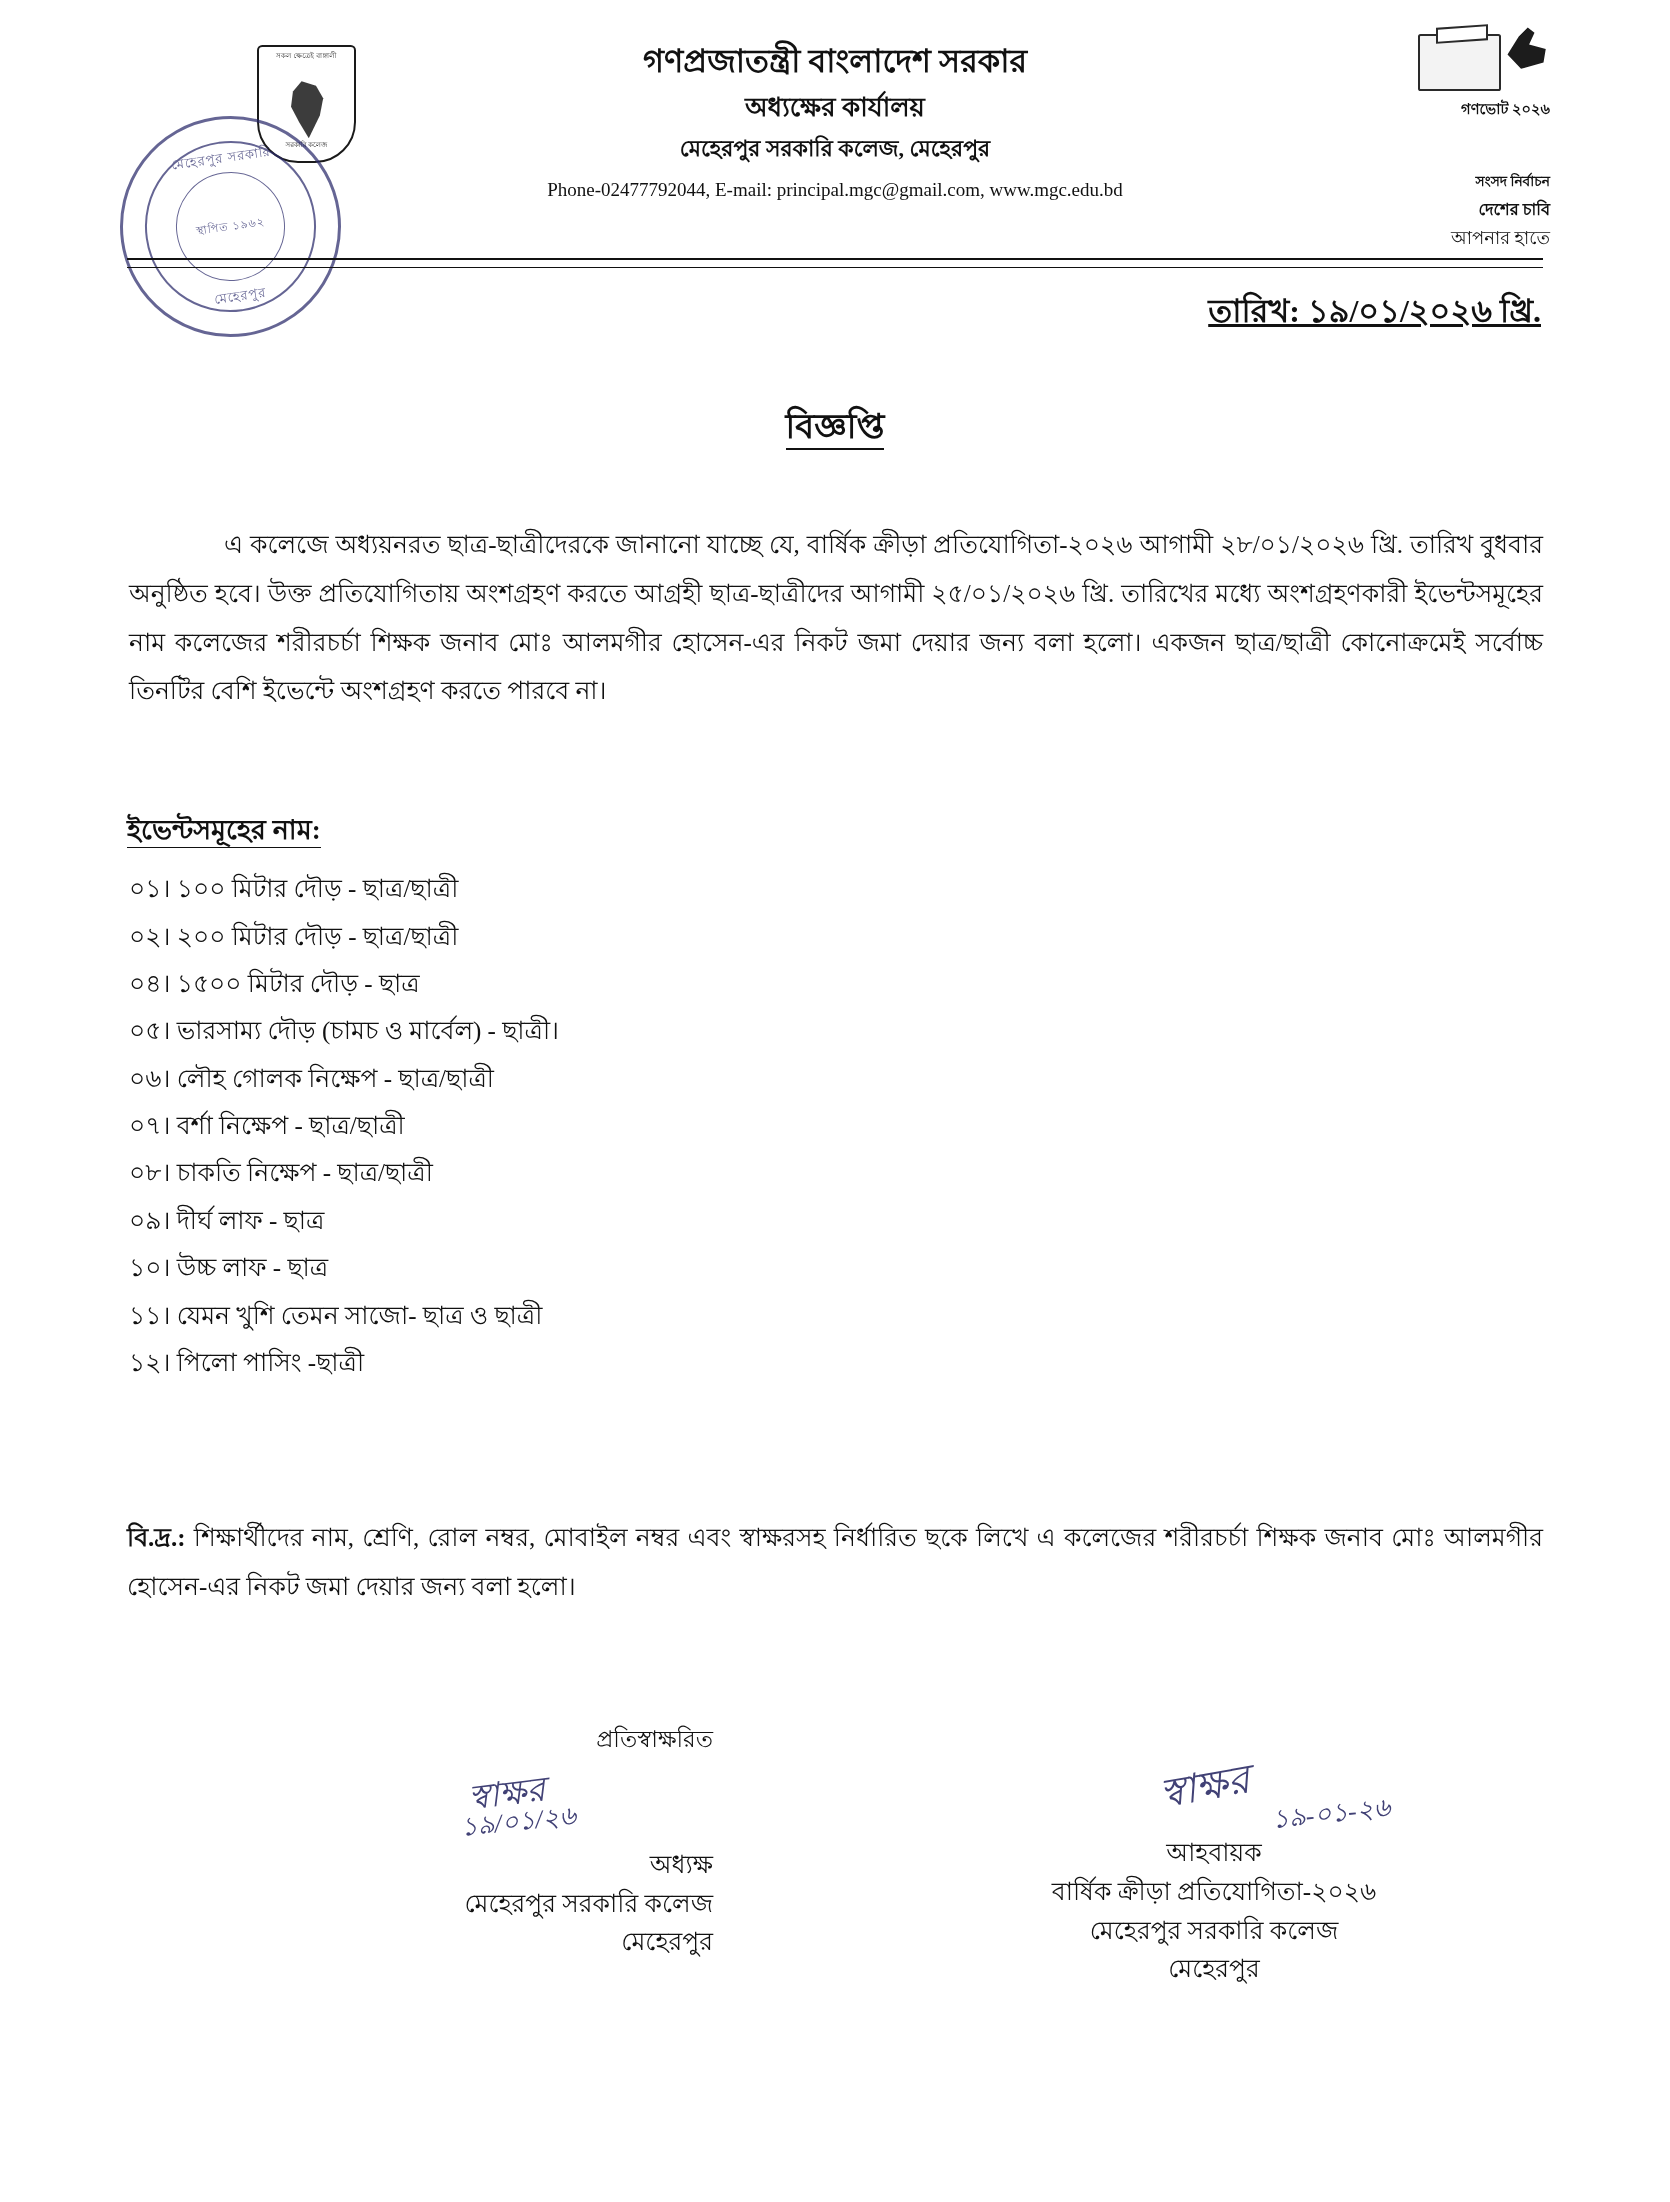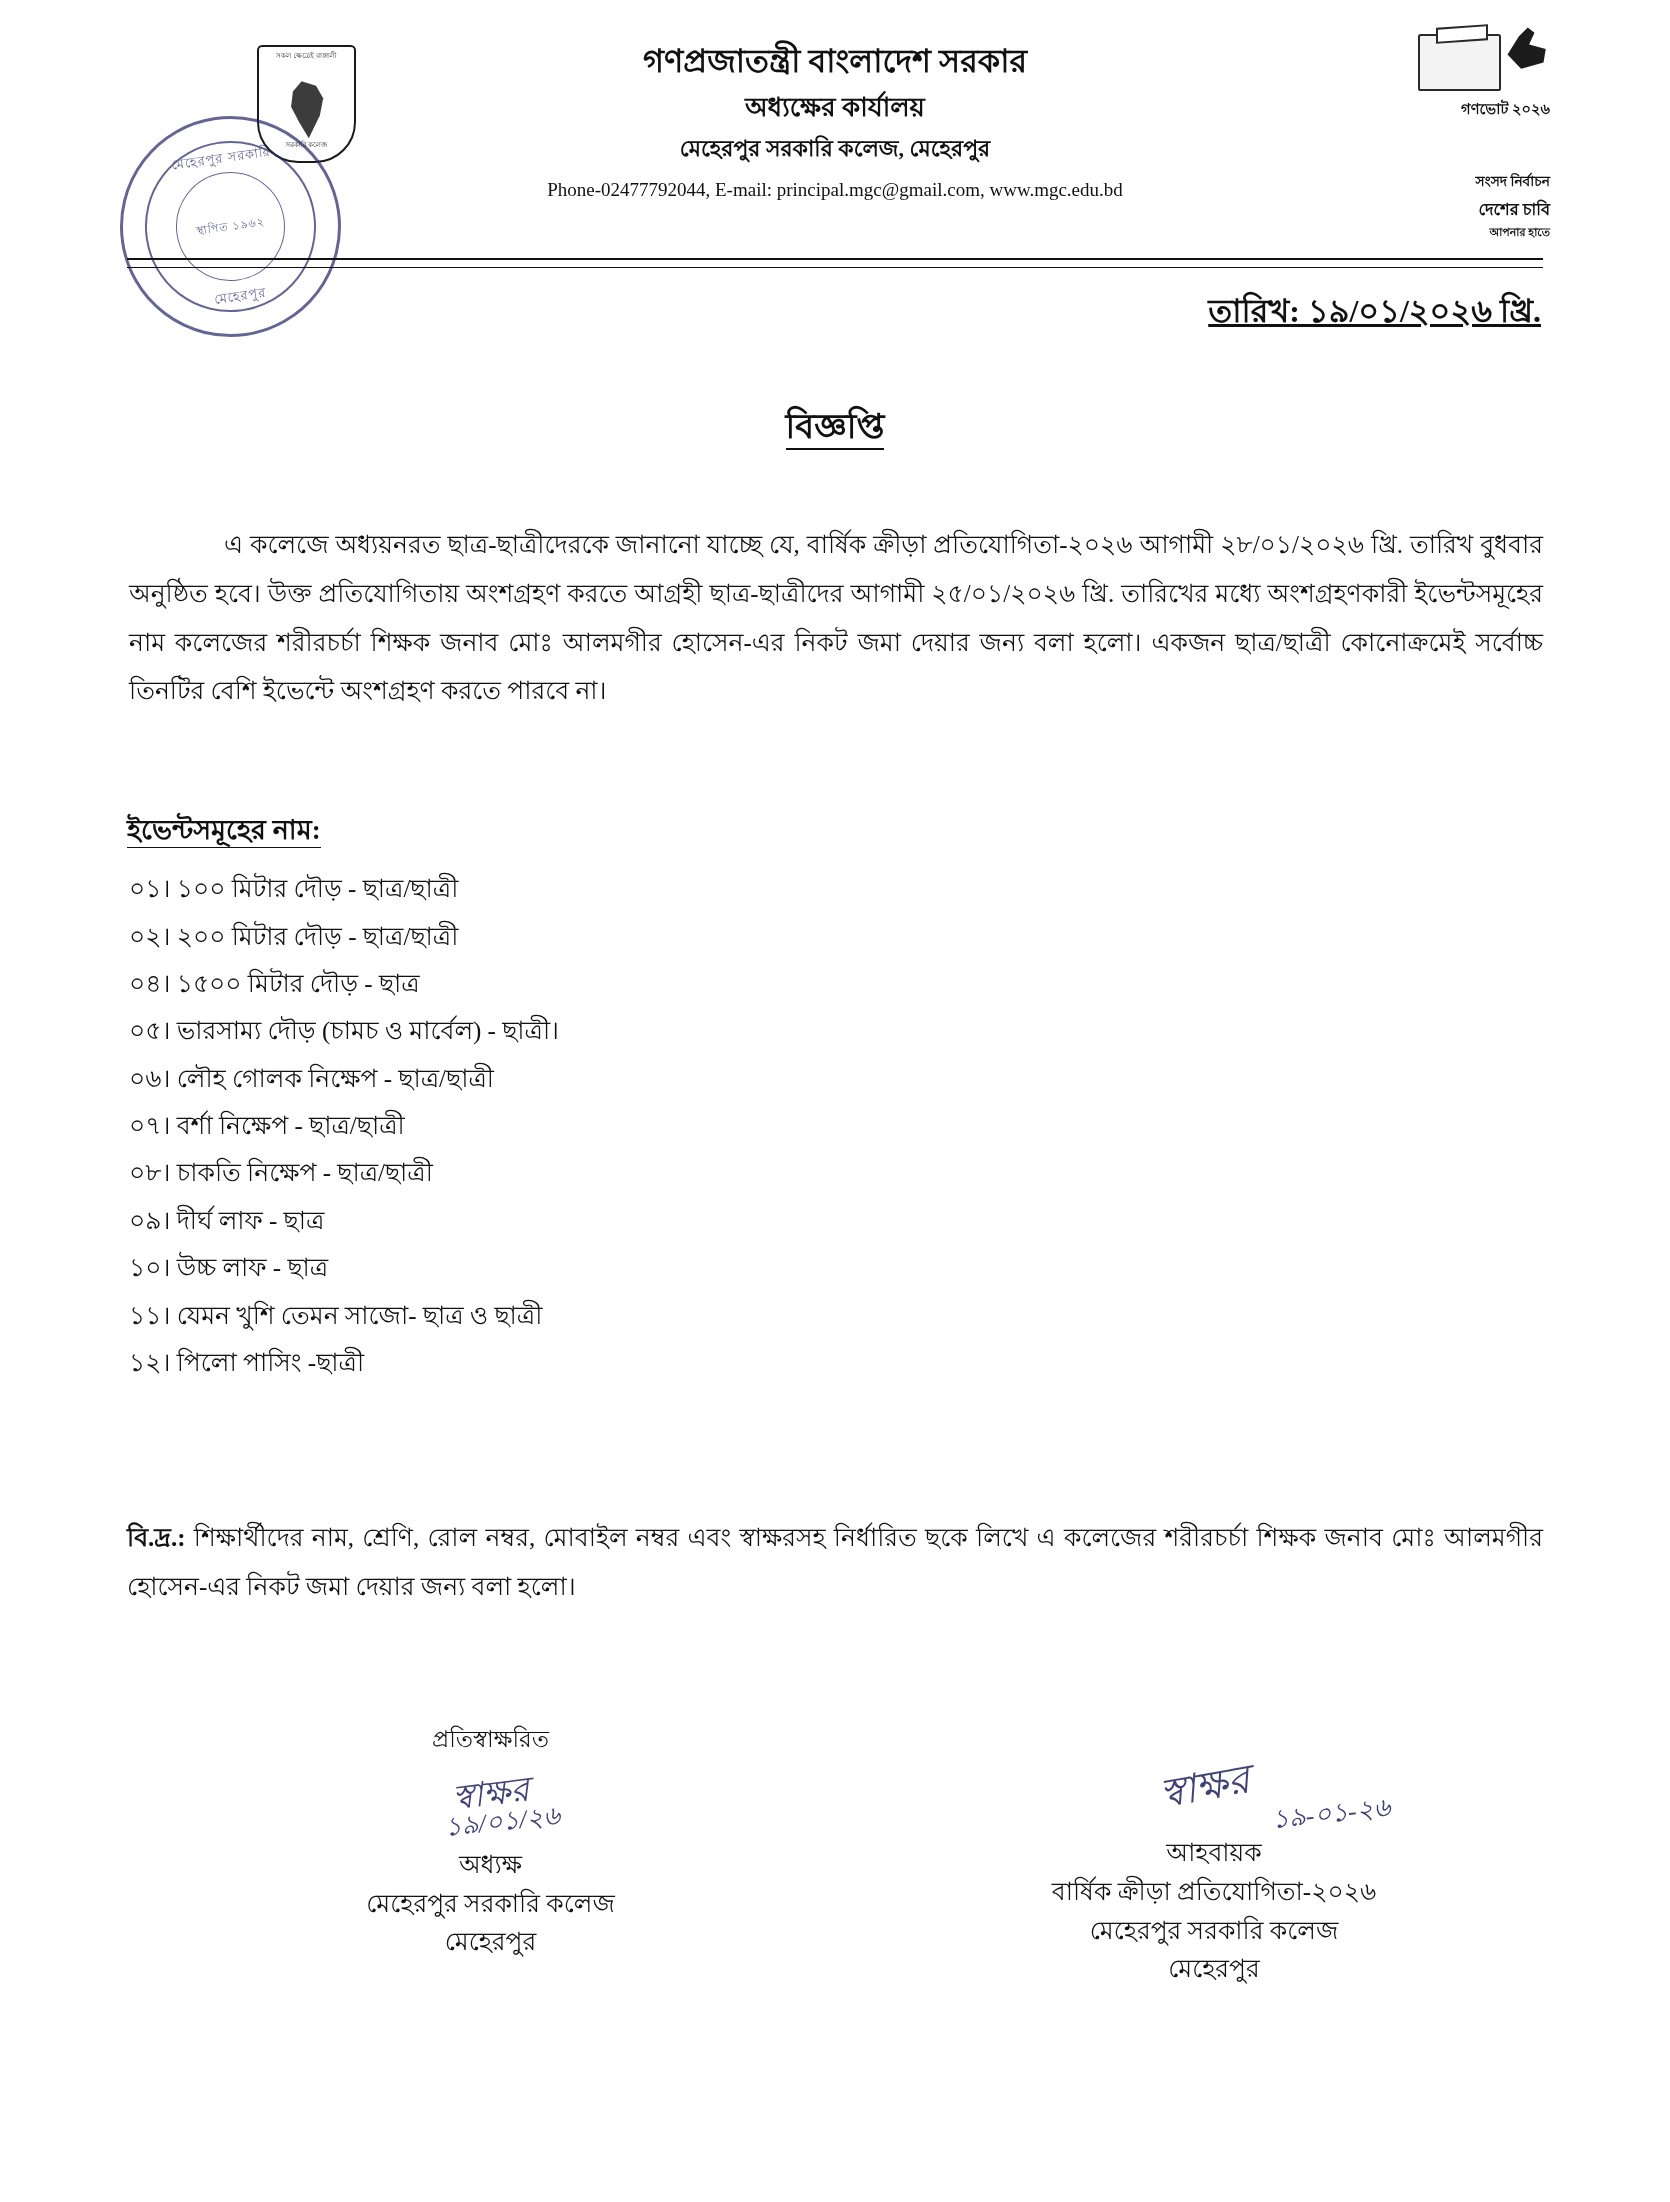--- a/index.html
+++ b/index.html
@@ -188,21 +188,21 @@
     left: 83px;
     top: -8.6px;
     width: 45px;
     height: 45px;
     background: #1c1c1c;
     clip-path: polygon(10% 60%, 35% 20%, 55% 0%, 70% 12%, 58% 38%, 95% 48%, 90% 78%, 40% 92%);
   }
   .vote-logo .l1 { font-size: 14.6px; font-weight: 700; margin-top: 6.9px; }
   .vote-logo .l2 { font-size: 13.8px; font-weight: 700; margin-top: 48px; }
   .vote-logo .l3 { font-size: 16.3px; font-weight: 700; margin-top: 3.4px; }
-  .vote-logo .l4 { font-size: 11px; font-weight: 700; }
+  .vote-logo .l4 { font-size: 18px; font-weight: 400; }
 
   .rule {
     position: absolute;
     left: 127px;
     right: 127px;
     top: 258px;
     height: 0;
     border-top: 2.6px solid #111;
   }
   .rule2 {
@@ -284,24 +284,24 @@
     line-height: 1.95;
     text-align: justify;
   }
   .note-block .note-label {
     font-weight: 700;
   }
 
   
   .sig-left {
     position: absolute;
-    left: 284px;
+    left: 300px;
     top: 1721px;
     width: 413px;
-    text-align: center;
+    text-align: right;
   }
   .sig-right {
     position: absolute;
     right: 215px;
     top: 1755px;
     width: 482px;
     text-align: center;
   }
   .sig-countersign {
     font-size: 23px;

